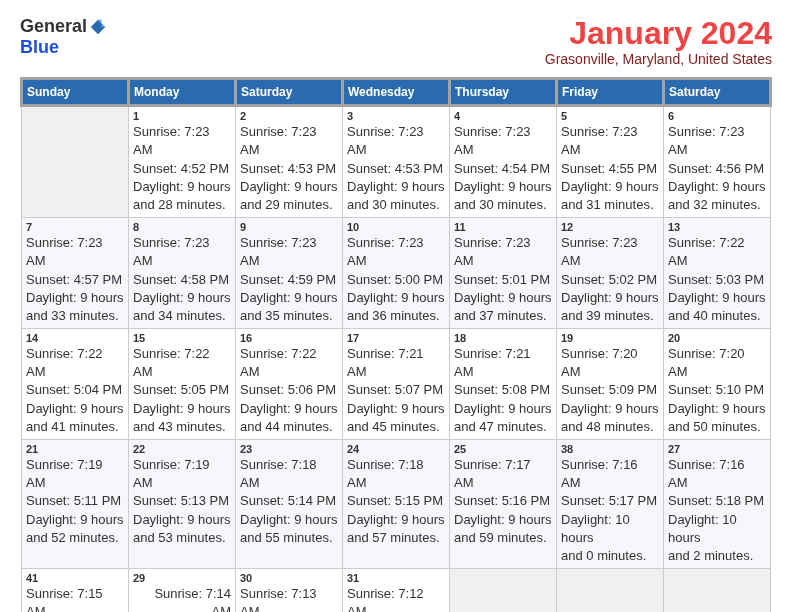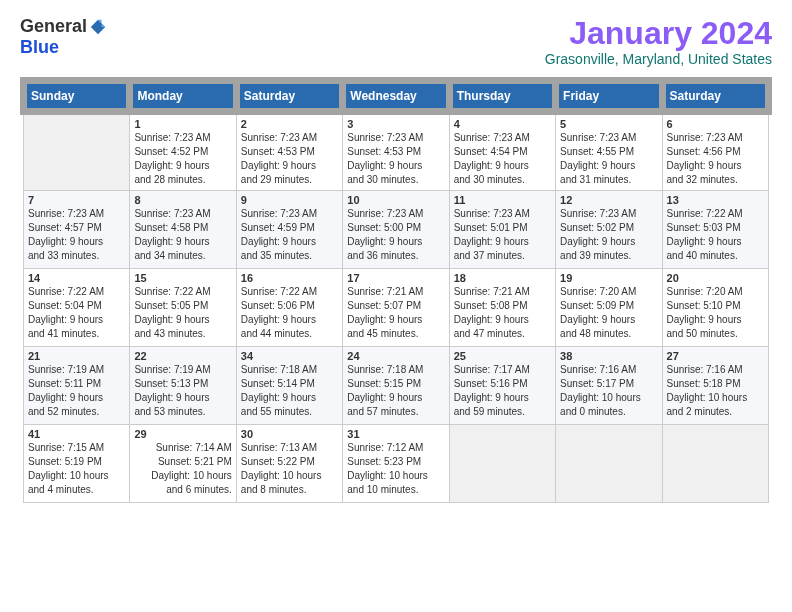--- a/index.html
+++ b/index.html
@@ -44,61 +44,61 @@
       width: 18px;
       height: 18px;
       margin-left: 2px;
     }
     .title-section {
       text-align: right;
     }
     .month-title {
       font-size: 32px;
       font-weight: bold;
-      color: #8b5cf6;
+      color: #ef4444;
       line-height: 1.1;
     }
     .location {
       font-size: 14px;
-      color: #0f766e;
+      color: #7f1d1d;
     }
     table {
       width: 100%;
       border-collapse: collapse;
       table-layout: fixed;
     }
     thead tr th {
       background-color: #2a6bb0;
       color: #fff;
       font-size: 12px;
       font-weight: bold;
       padding: 5px 4px;
       text-align: left;
-      border: 7px solid #a3a3a3;
+      border: 3px solid #a3a3a3;
     }
     tbody tr td {
       border: 1px solid #ccc;
       vertical-align: top;
       padding: 3px 4px;
       font-size: 9.5px;
       color: #333;
       height: 78px;
       background: #fff;
     }
     tbody tr:nth-child(even) td {
       background: #f5f7fa;
     }
     .day-num {
       font-weight: bold;
       font-size: 11px;
       display: block;
       margin-bottom: 1px;
     }
     .day-info {
-      font-size: 10px;
+      font-size: 13px;
       line-height: 1.4;
       color: #333;
     }
     .empty-cell {
       background: #f0f0f0 !important;
     }
   </style>
 </head>
 <body>
 
@@ -289,21 +289,21 @@
 and 52 minutes.</div>
           </td>
           <td>
             <span class="day-num">22</span>
             <div class="day-info" style="white-space: pre-line;">Sunrise: 7:19 AM
 Sunset: 5:13 PM
 Daylight: 9 hours
 and 53 minutes.</div>
           </td>
           <td>
-            <span class="day-num">34</span>
+            <span class="day-num">23</span>
             <div class="day-info" style="white-space: pre-line;">Sunrise: 7:18 AM
 Sunset: 5:14 PM
 Daylight: 9 hours
 and 55 minutes.</div>
           </td>
           <td>
             <span class="day-num">24</span>
             <div class="day-info" style="white-space: pre-line;">Sunrise: 7:18 AM
 Sunset: 5:15 PM
 Daylight: 9 hours

